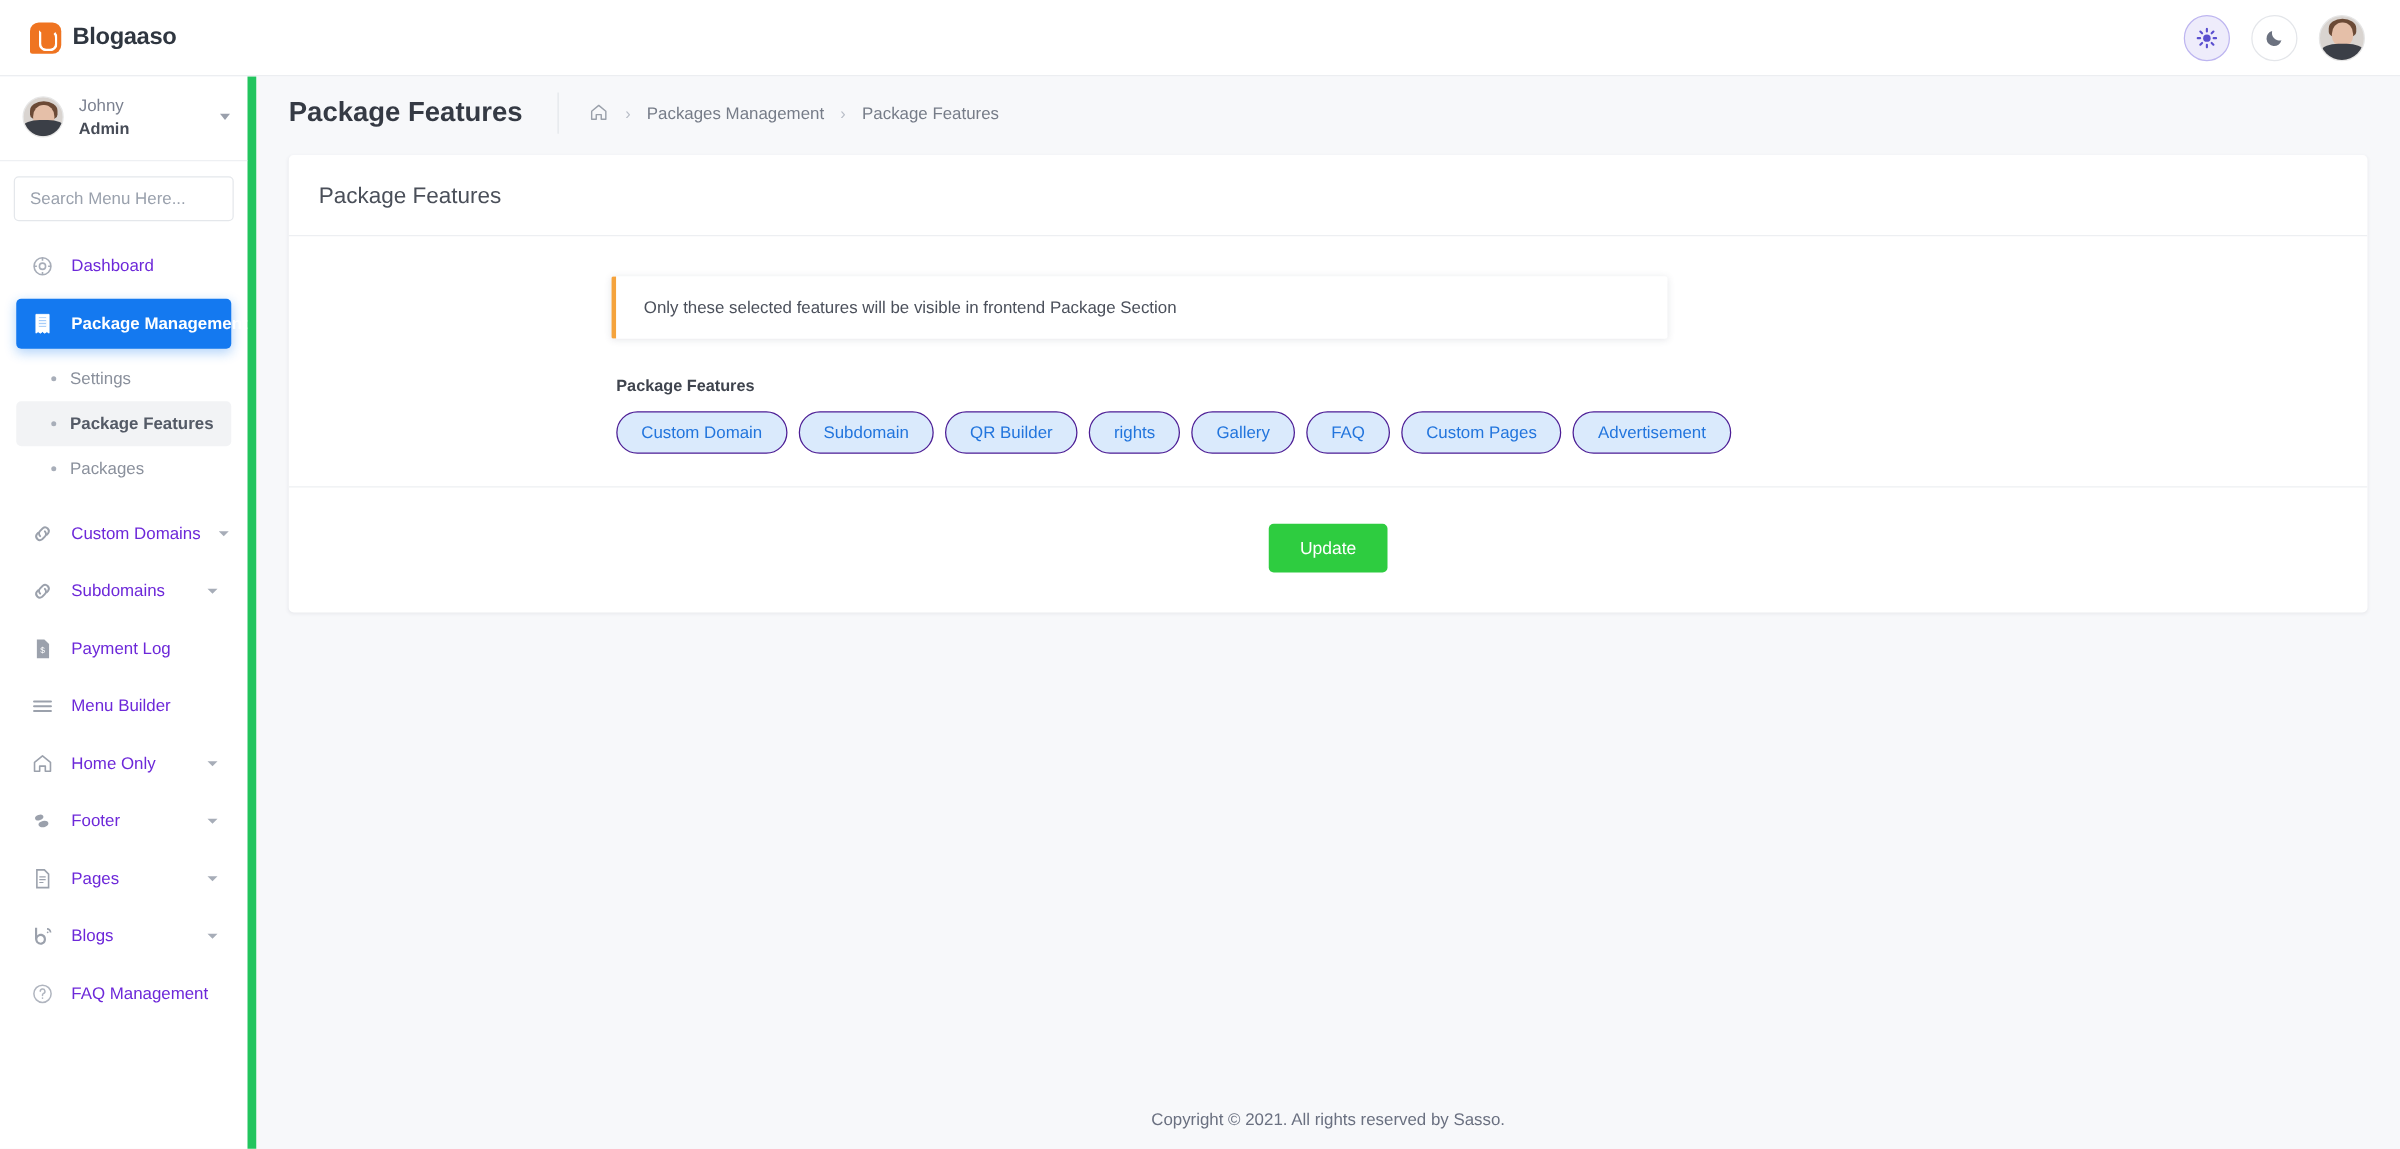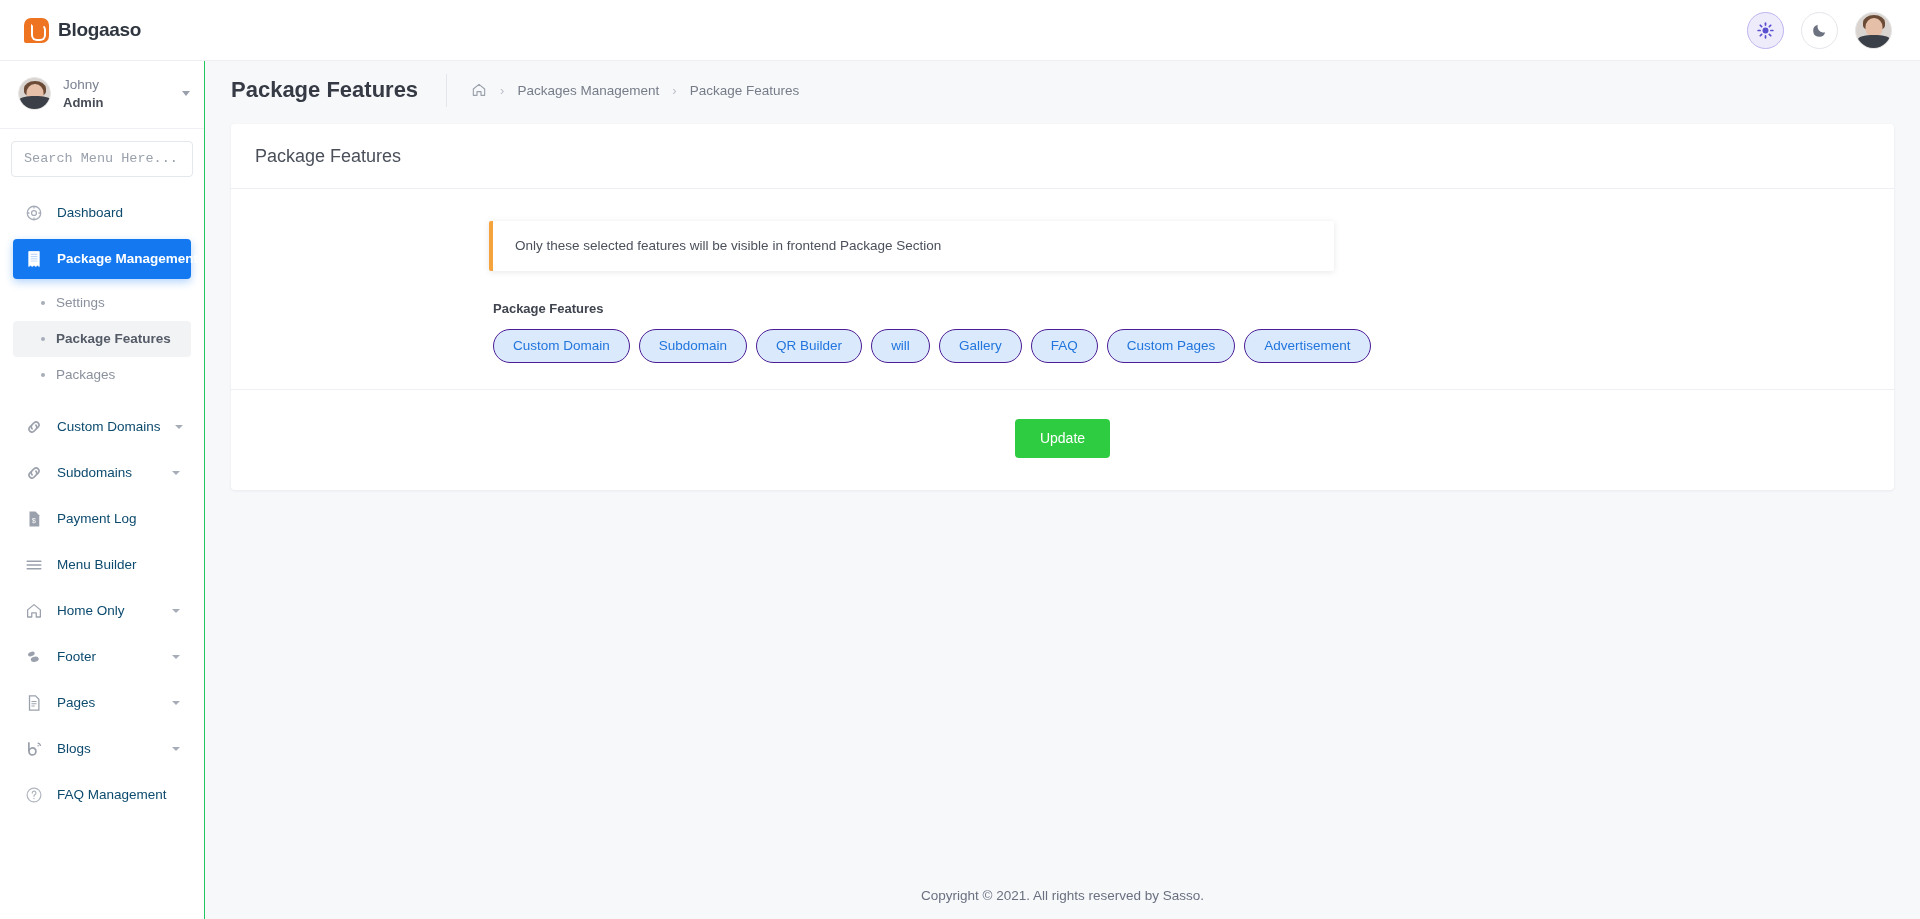--- a/index.html
+++ b/index.html
@@ -107,21 +107,21 @@
     background: #3b3f47;
   }
 
   
   .sidebar {
     position: absolute;
     top: 61px; left: 0;
     width: 205px;
     height: 858px;
     background: #ffffff;
-    border-right: 1px solid #22c55e;
+    border-right: 7px solid #22c55e;
     overflow: hidden;
     z-index: 20;
   }
   .profile {
     display: flex;
     align-items: center;
     padding: 15px 14px 16px 18px;
     border-bottom: 1px solid #eef0f3;
     gap: 12px;
   }
@@ -138,40 +138,40 @@
 
   .search-wrap { padding: 12px 11px 6px 11px; }
   .search-input {
     width: 100%;
     height: 36px;
     border: 1px solid #e4e7eb;
     border-radius: 4px;
     padding: 0 12px;
     font-size: 13.5px;
     color: #b91c1c;
-    font-family: Liberation Mono, monospace;
+    font-family: Liberation Sans, sans-serif;
     outline: none;
     background: #fff;
   }
   .search-input::placeholder { color: #9aa1ad; }
 
   .menu { padding-top: 10px; }
   .menu-item {
     display: flex;
     align-items: center;
     height: 40px;
     margin: 0 13px 6px 13px;
     padding: 0 11px;
     border-radius: 4px;
     gap: 14px;
     cursor: pointer;
   }
   .menu-item .mi-label {
     font-size: 13.5px;
-    color: #0c4a6e;
+    color: #6d28d9;
     flex: 1;
     white-space: nowrap;
   }
   .menu-item.active { background: #1479f0; box-shadow: 0 3px 9px rgba(20,121,240,.32); }
   .menu-item.active .mi-label { color: #ffffff; font-weight: bold; }
   .menu-item.active .mi-icon svg { stroke: #ffffff; fill: #ffffff; }
   .mi-icon {
     width: 19px; height: 19px;
     display: flex; align-items: center; justify-content: center;
     flex: none;
@@ -563,21 +563,21 @@
       <div class="alert">
         <div class="alert-text">Only these selected features will be visible in frontend Package Section</div>
       </div>
 
       <div class="field-wrap">
         <div class="field-label">Package Features</div>
         <div class="tags">
           <span class="tag">Custom Domain</span>
           <span class="tag">Subdomain</span>
           <span class="tag">QR Builder</span>
-          <span class="tag">will</span>
+          <span class="tag">rights</span>
           <span class="tag">Gallery</span>
           <span class="tag">FAQ</span>
           <span class="tag">Custom Pages</span>
           <span class="tag">Advertisement</span>
         </div>
       </div>
 
     </div>
 
     <div class="card-foot">

